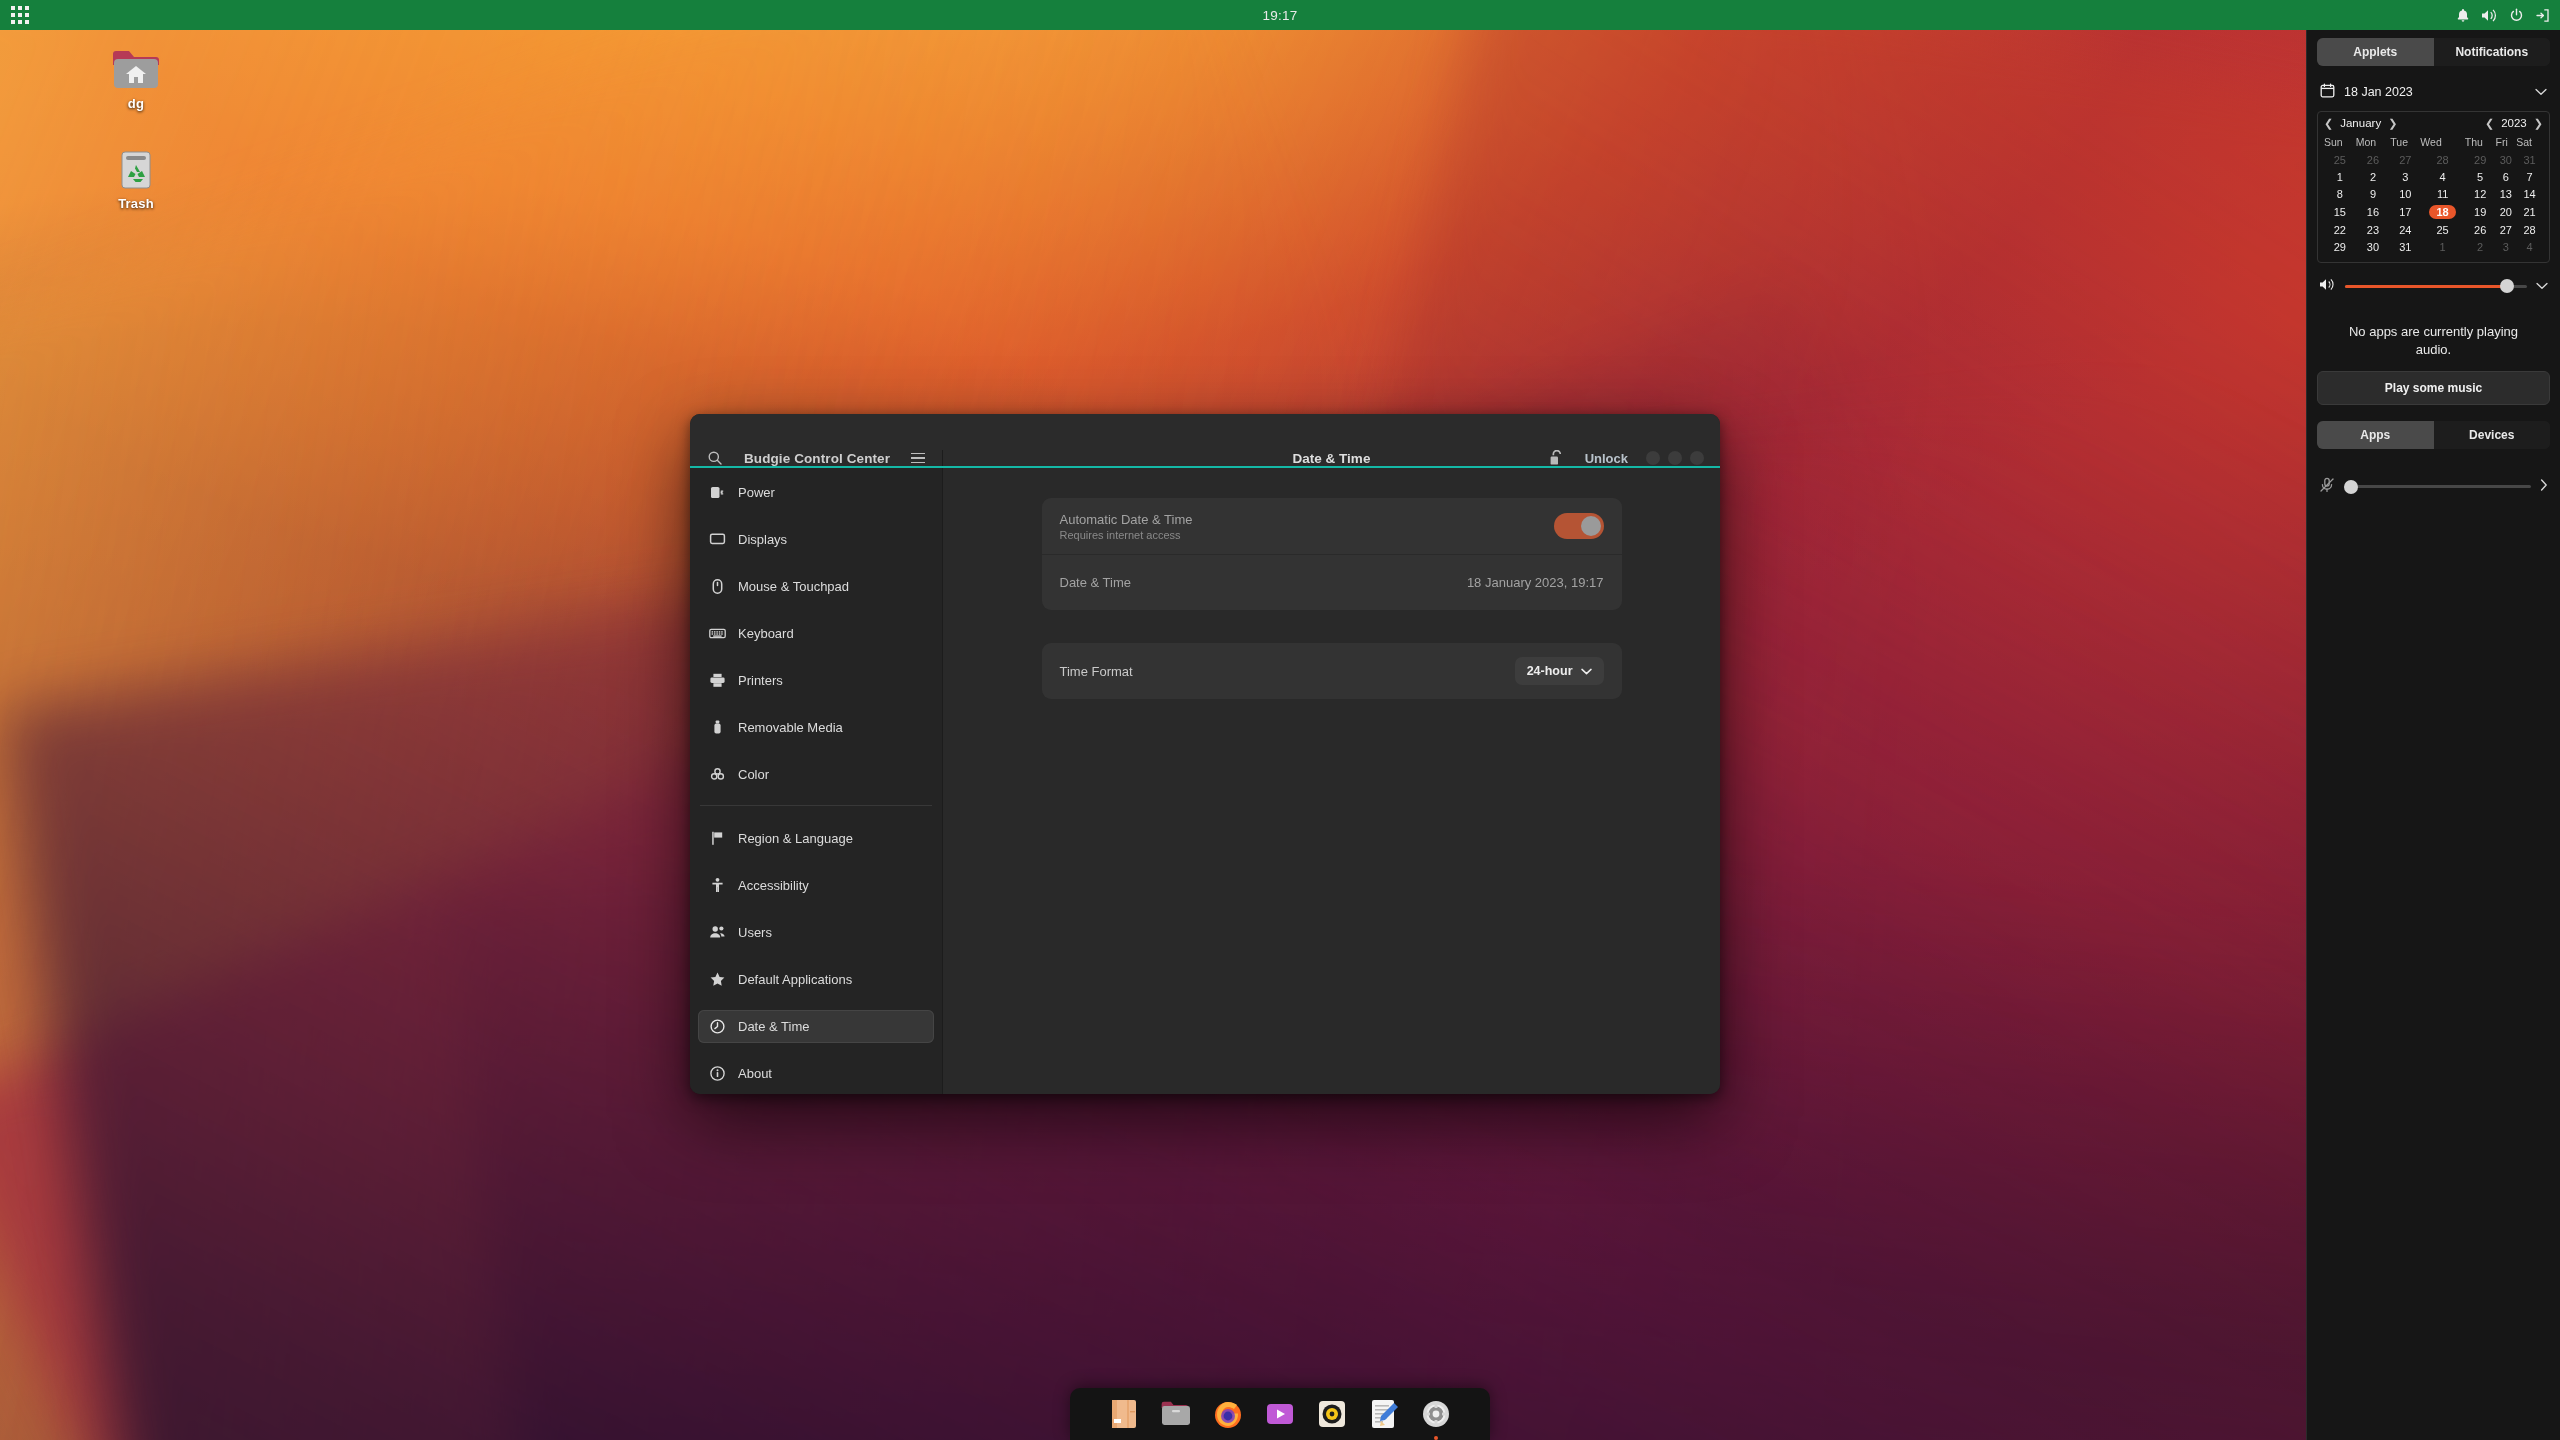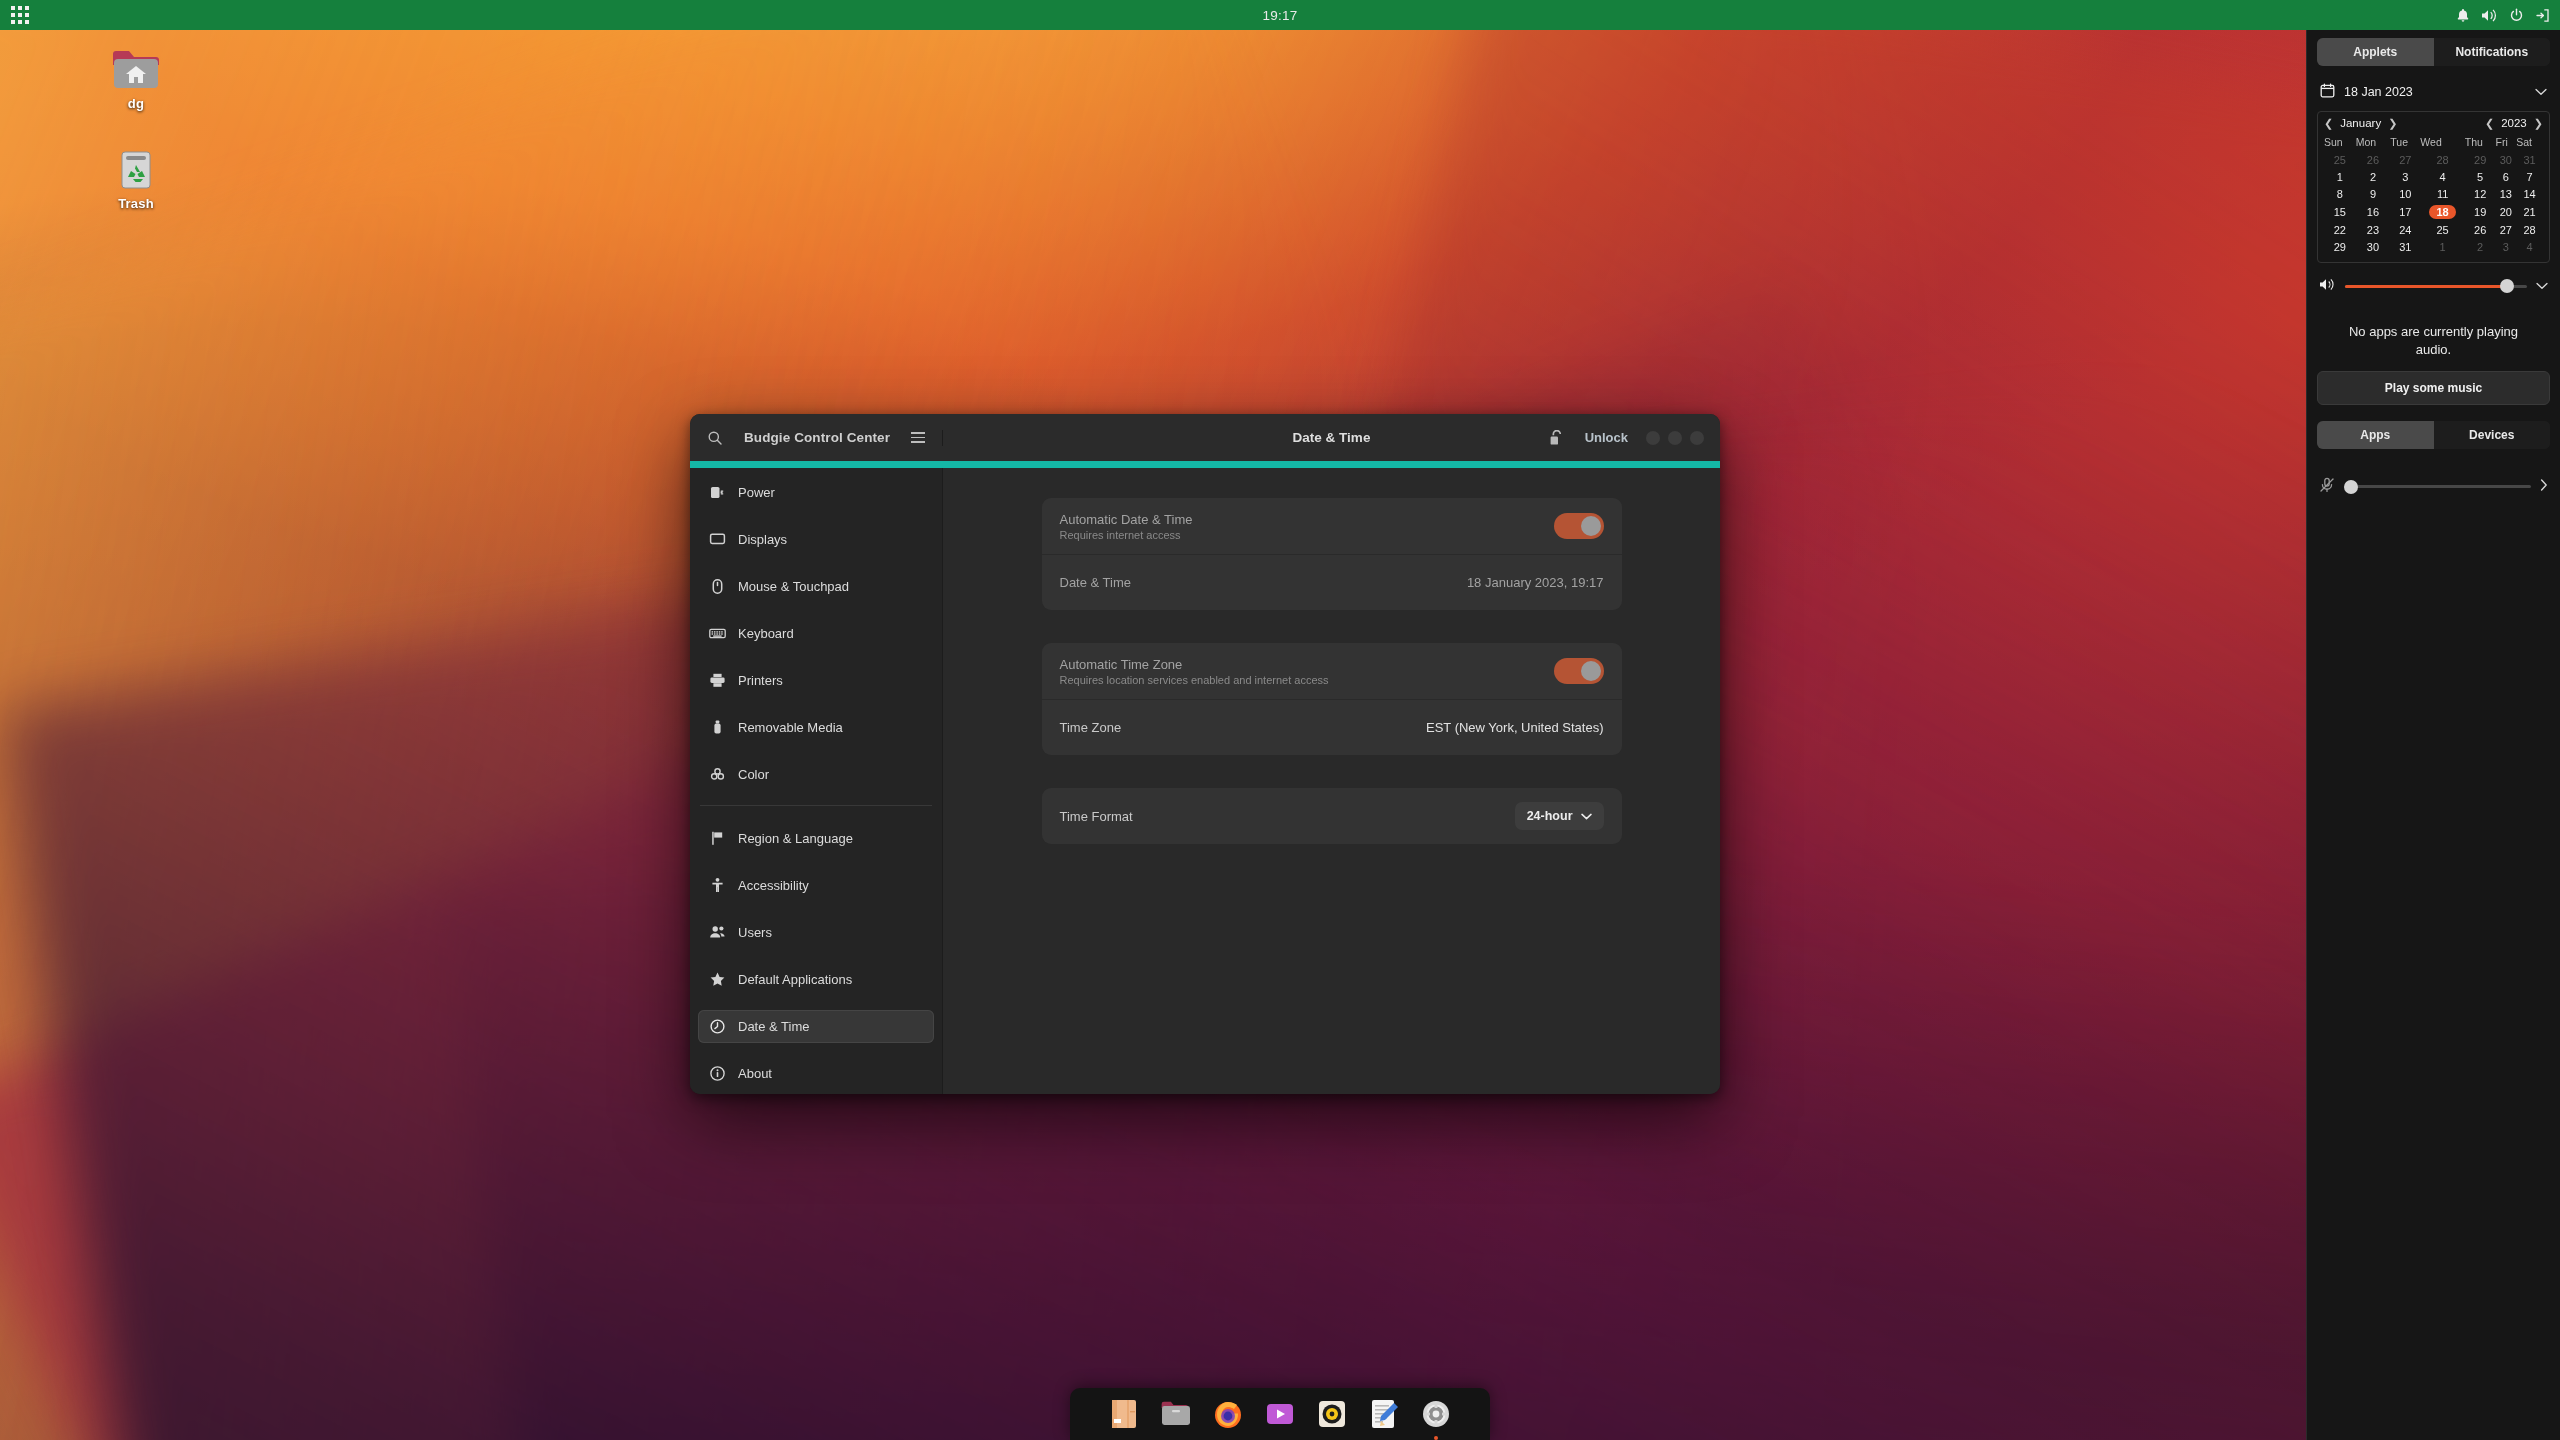--- a/index.html
+++ b/index.html
@@ -99,23 +99,23 @@
     width: 1030px; height: 680px;
     background: #242424;
     border-radius: 10px;
     box-shadow: 0 26px 70px rgba(0,0,0,.62), 0 4px 14px rgba(0,0,0,.5);
     overflow: hidden;
     z-index: 30;
     display: flex; flex-direction: column;
   }
   #cc-header {
     height: 54px; flex: 0 0 54px;
-    display: flex; align-items: center;
+    display: flex; align-items: flex-end;
     background: #2b2b2b;
-    border-bottom: 7px solid #14b8a6;
+    border-bottom: 2px solid #14b8a6;
   }
   #cc-header-left {
     width: 253px; flex: 0 0 253px;
     display: flex; align-items: center;
     border-right: 1px solid #1c1c1c;
     padding: 0 14px;
     gap: 10px;
   }
   #search-icon { width: 22px; display: flex; align-items: center; justify-content: center; }
   #cc-app-title {
@@ -578,37 +578,20 @@
             </div>
         </div>
         <div class="row">
           <div class="txt">
             <span class="title dim">Date &amp; Time</span>
           </div>
           <div class="right dim">18 January 2023, 19:17</div>
         </div>
       </div>
 
-      <div class="group">
-        <div class="row">
-          <div class="txt">
-            <span class="title dim">Automatic Time Zone</span>
-            <span class="sub">Requires location services enabled and internet access</span>
-          </div>
-          <div class="toggle">
-              <div class="knob"></div>
-            </div>
-        </div>
-        <div class="row">
-          <div class="txt">
-            <span class="title">Time Zone</span>
-          </div>
-          <div class="right">EST (New York, United States)</div>
-        </div>
-      </div>
 
       <div class="group">
         <div class="row">
           <div class="txt">
             <span class="title">Time Format</span>
           </div>
           <div class="dropdown">
             <span>24-hour</span>
             <svg width="11" height="7" viewBox="0 0 11 7" fill="none" stroke="#ededed" stroke-width="1.5" stroke-linecap="round" stroke-linejoin="round">
               <path d="M1 1.4L5.5 5.6 10 1.4"></path>

